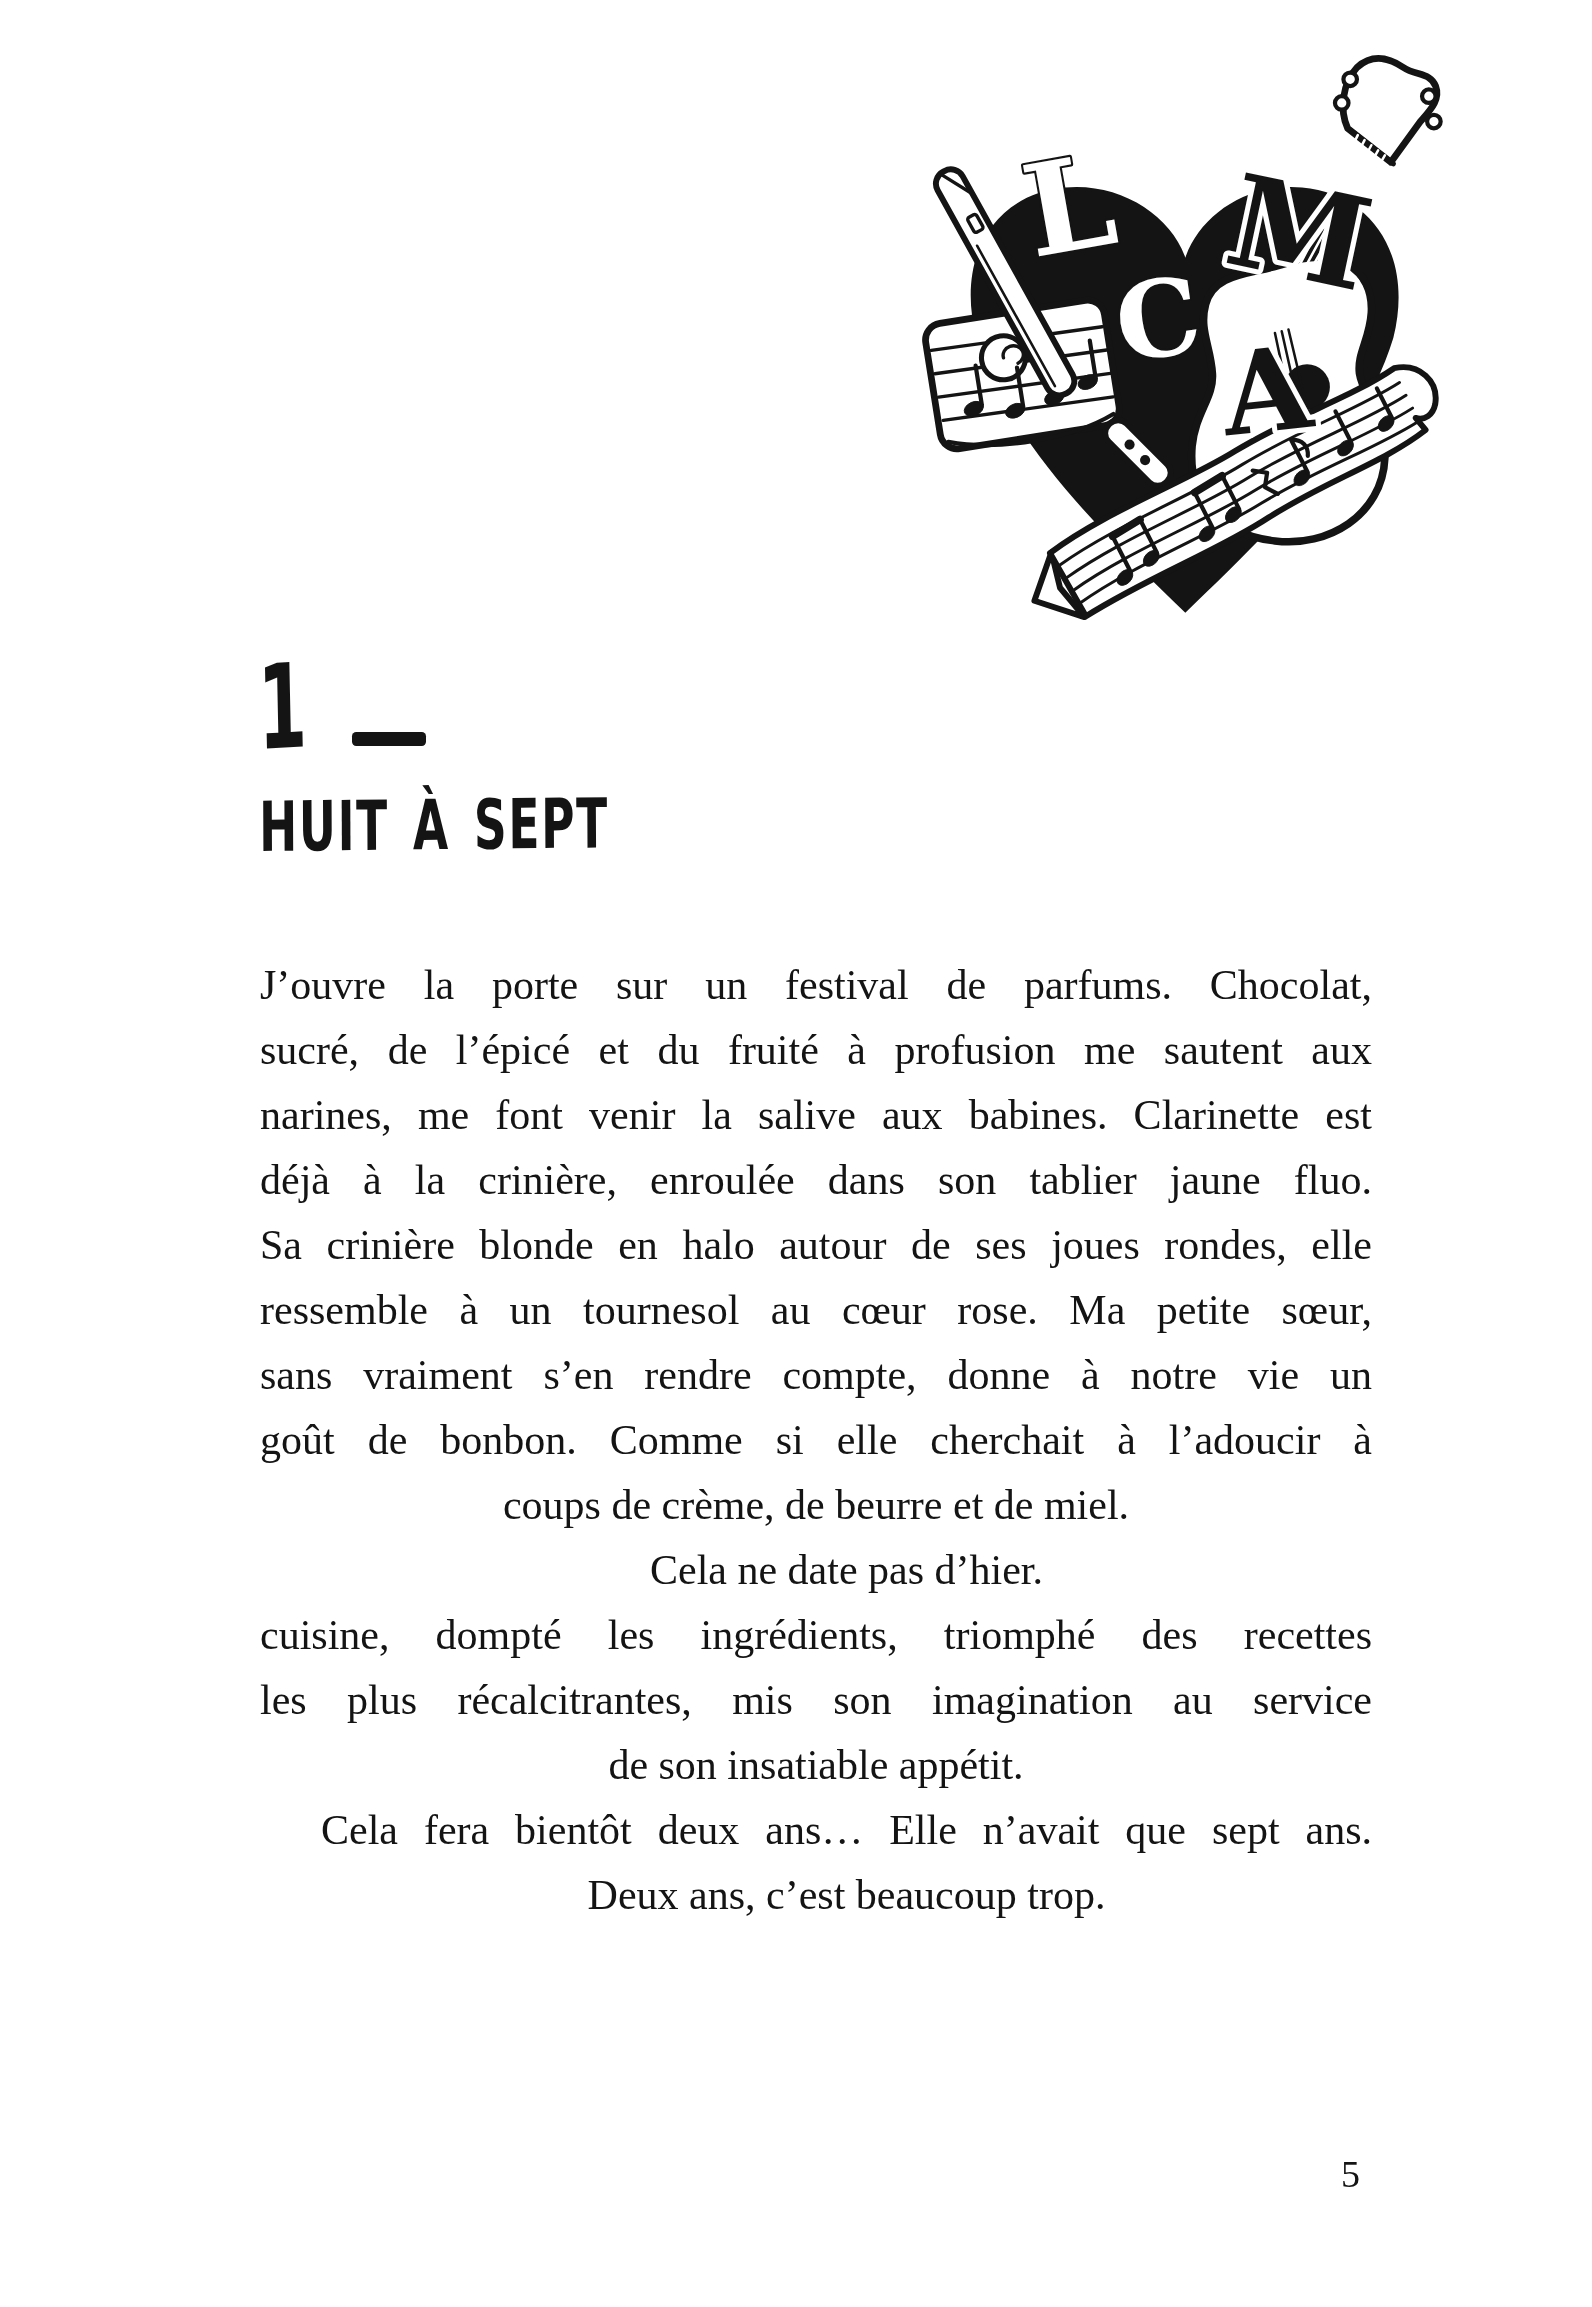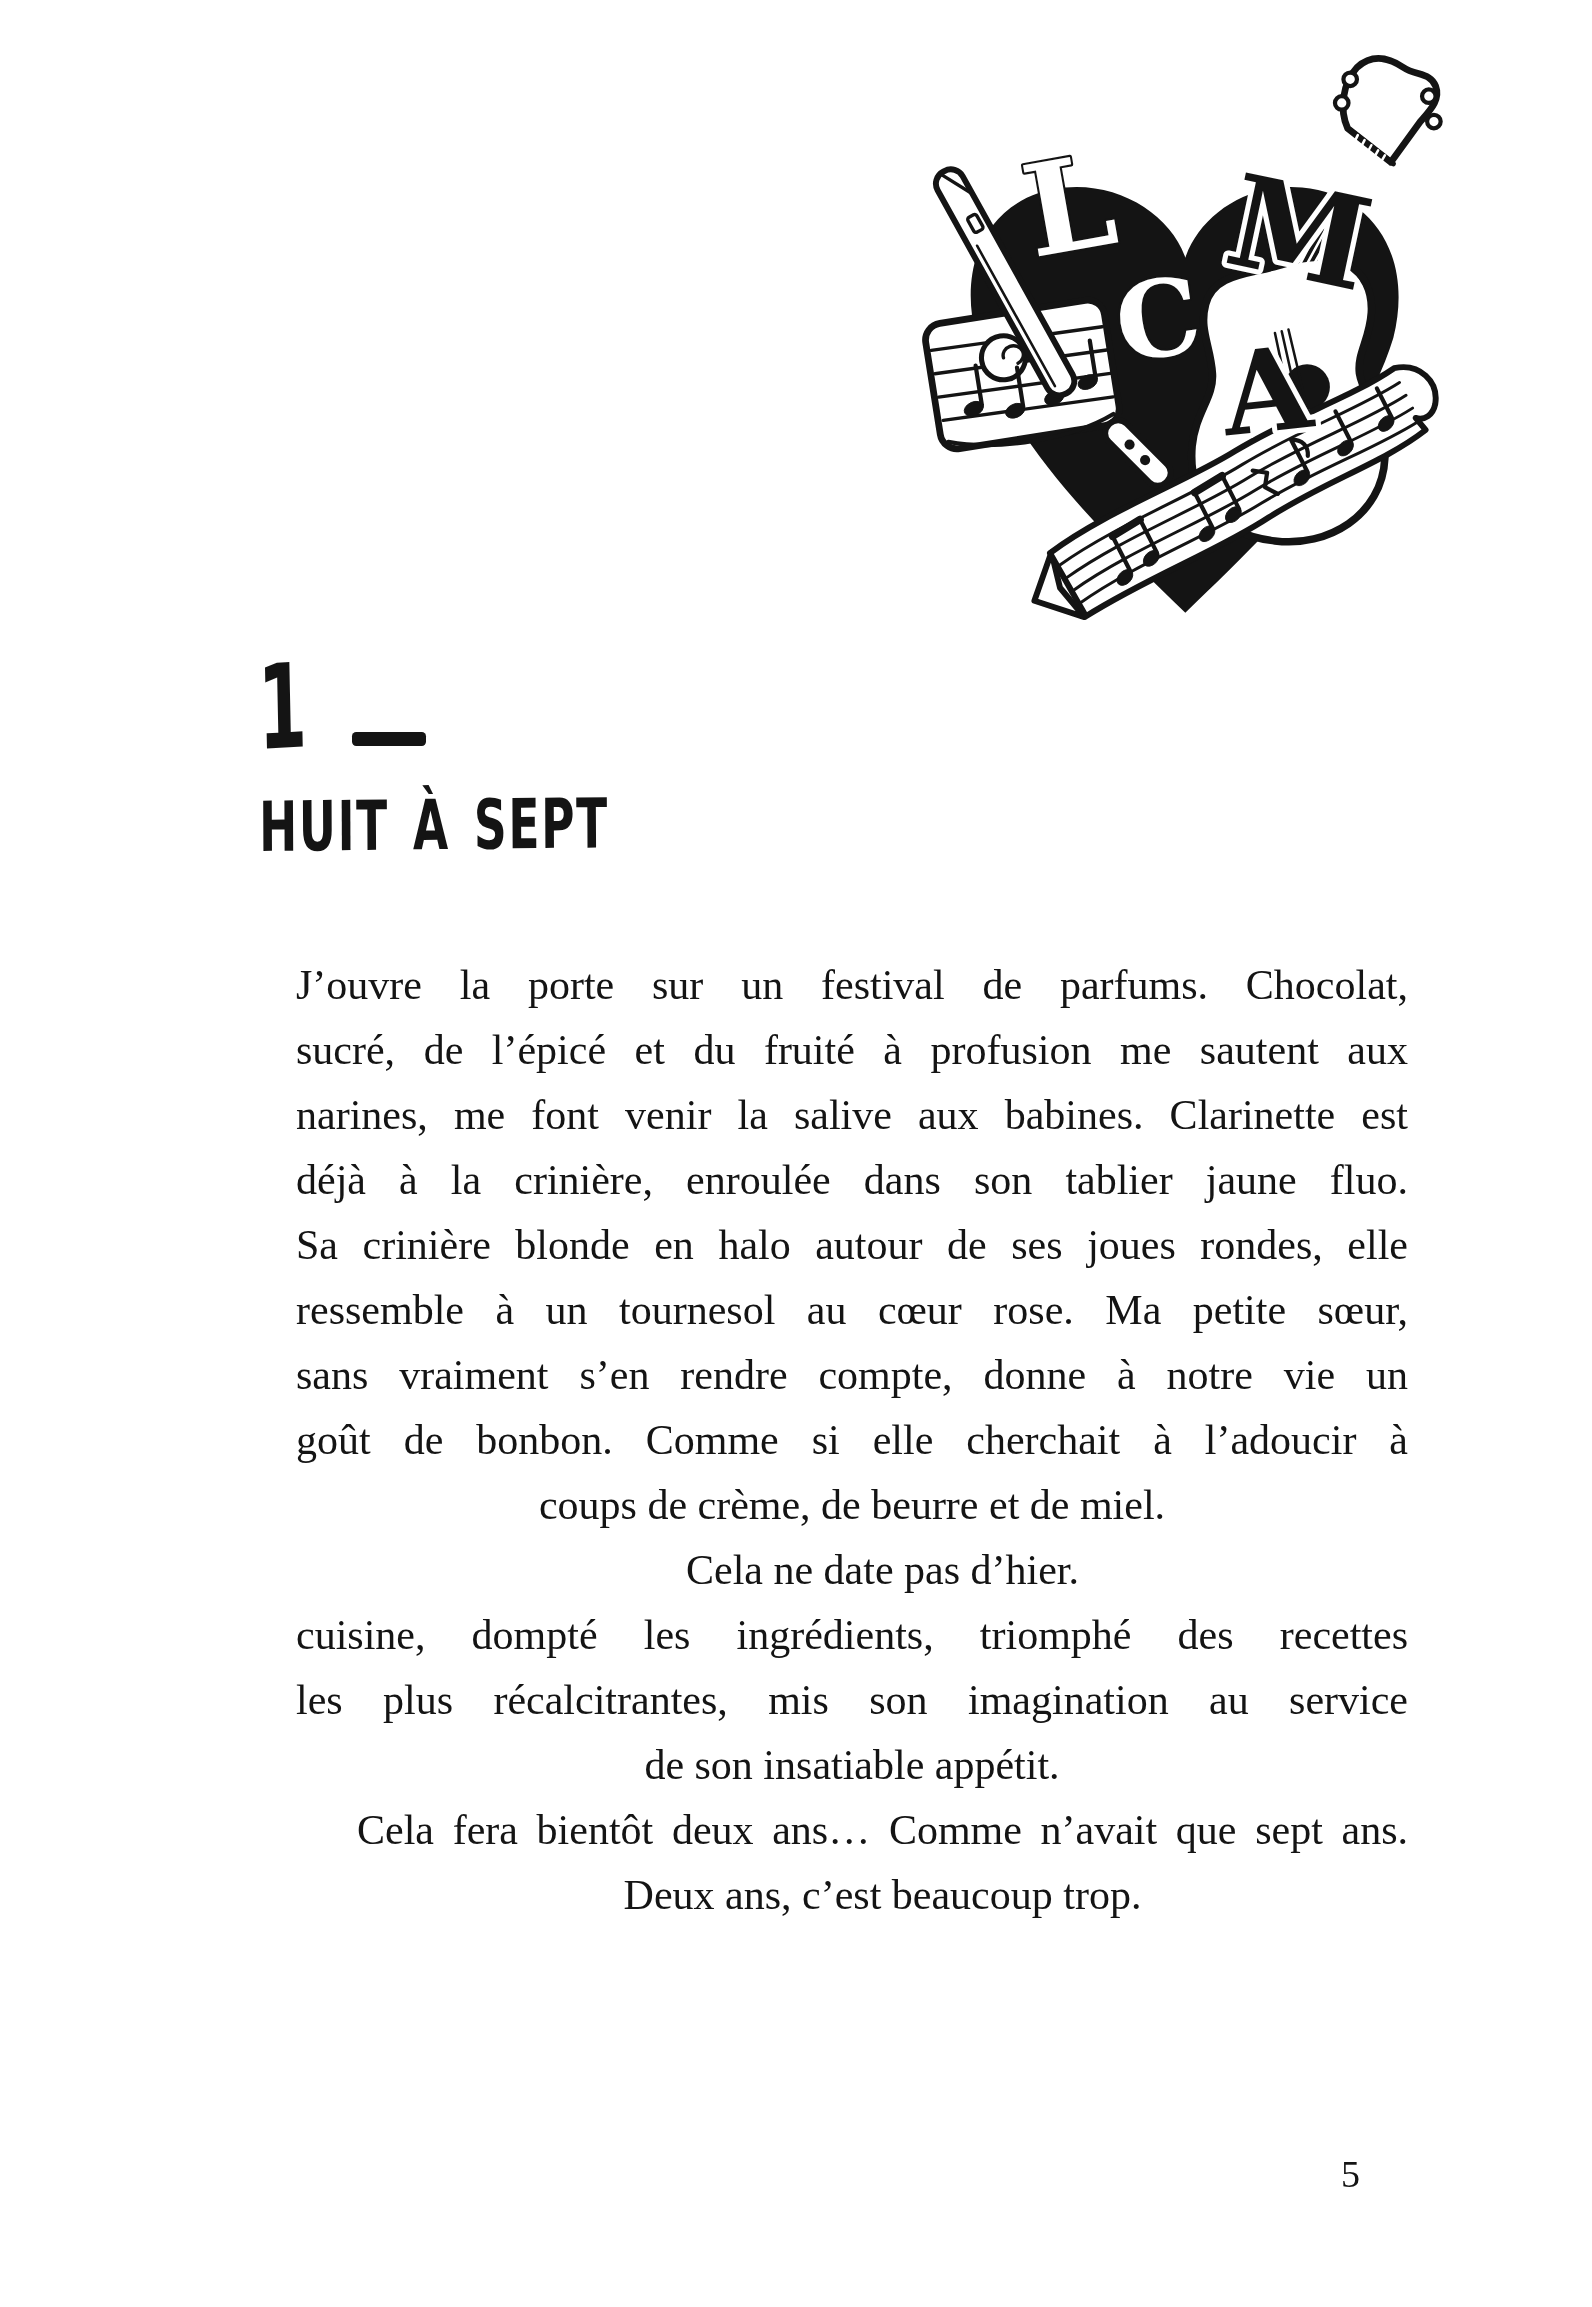--- a/index.html
+++ b/index.html
@@ -57,21 +57,21 @@
     transform:scaleX(.66) rotate(-.4deg);
     transform-origin:left top;
     color:var(--ink);
     white-space:nowrap;
   }
 
   
   .bodytext{
     position:absolute;left:260px;top:953px;width:1112px;
     font-family:"Liberation Serif","DejaVu Serif",serif;
-    font-size:42px;color:var(--ink);margin-left:36px;
+    font-size:42px;color:var(--ink);
   }
   .bodytext .line{
     height:65px;line-height:65px;
     white-space:normal;
     text-align:center;
   }
   .bodytext .line.just{
     text-align:justify;
     text-align-last:justify;
     text-justify:inter-word;
@@ -214,20 +214,20 @@
       <div class="line just">déjà à la crinière, enroulée dans son tablier jaune fluo.</div>
       <div class="line just">Sa crinière blonde en halo autour de ses joues rondes, elle</div>
       <div class="line just">ressemble à un tournesol au cœur rose. Ma petite sœur,</div>
       <div class="line just">sans vraiment s’en rendre compte, donne à notre vie un</div>
       <div class="line just">goût de bonbon. Comme si elle cherchait à l’adoucir à</div>
       <div class="line">coups de crème, de beurre et de miel.</div>
       <div class="line ind">Cela ne date pas d’hier.</div>
       <div class="line just">cuisine, dompté les ingrédients, triomphé des recettes</div>
       <div class="line just">les plus récalcitrantes, mis son imagination au service</div>
       <div class="line">de son insatiable appétit.</div>
-      <div class="line just ind">Cela fera bientôt deux ans… Comme n’avait que sept ans.</div>
+      <div class="line just ind">Cela fera bientôt deux ans… Elle n’avait que sept ans.</div>
       <div class="line ind">Deux ans, c’est beaucoup trop.</div>
     </div>
 
   <div class="pagenum">5</div>
 
 </div>
 
 
 </body></html>

